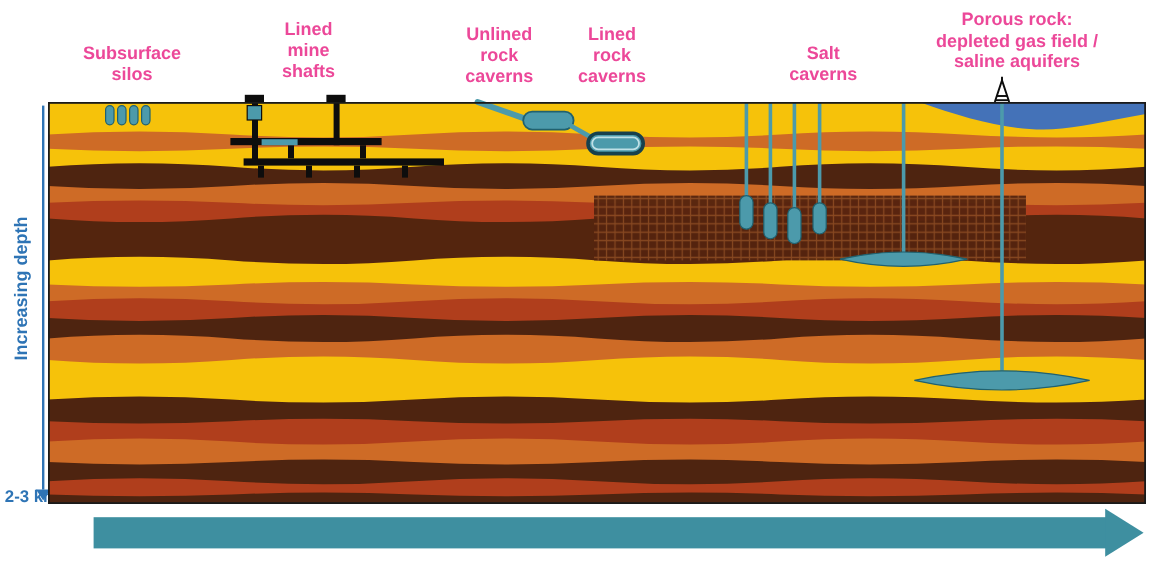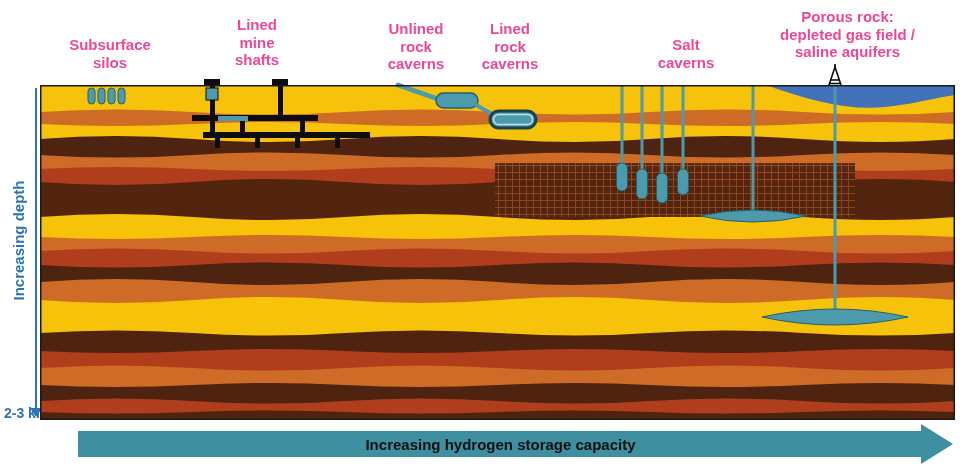--- a/index.html
+++ b/index.html
@@ -163,15 +163,14 @@
       <path d="M795,-18 L795,-21"></path>
     </g>
     <line x1="795" y1="0" x2="795" y2="224" stroke="#4C9AAB" stroke-width="3"></line>
     <path d="M722,232 Q795,216 868,232 Q795,248 722,232 Z" fill="#4C9AAB" stroke="#20616F" stroke-width="1"></path>
 
     <rect x="0.75" y="0.75" width="913.5" height="333.5" fill="none" stroke="#1a1a1a" stroke-width="1.5"></rect>
   </svg>
 
   <div class="cap-shaft"></div>
   <div class="cap-head"></div>
-  <div class="cap-label">Increasing hydrogen storage capacity</div>
 
 </div>
 
 </body></html>

